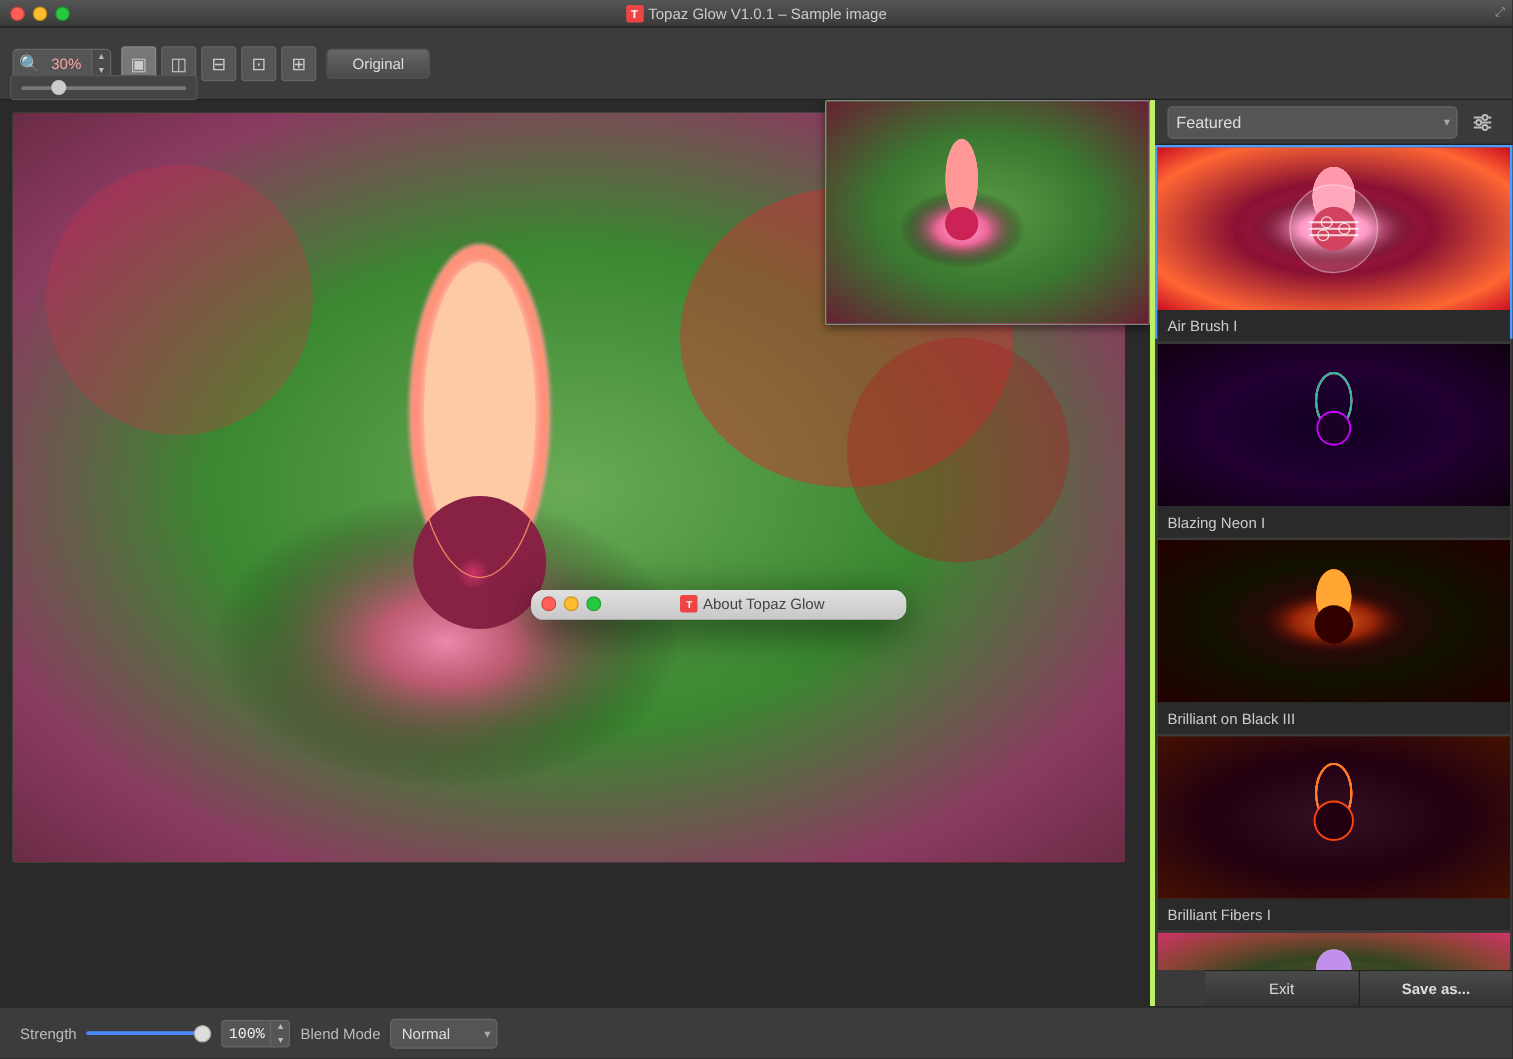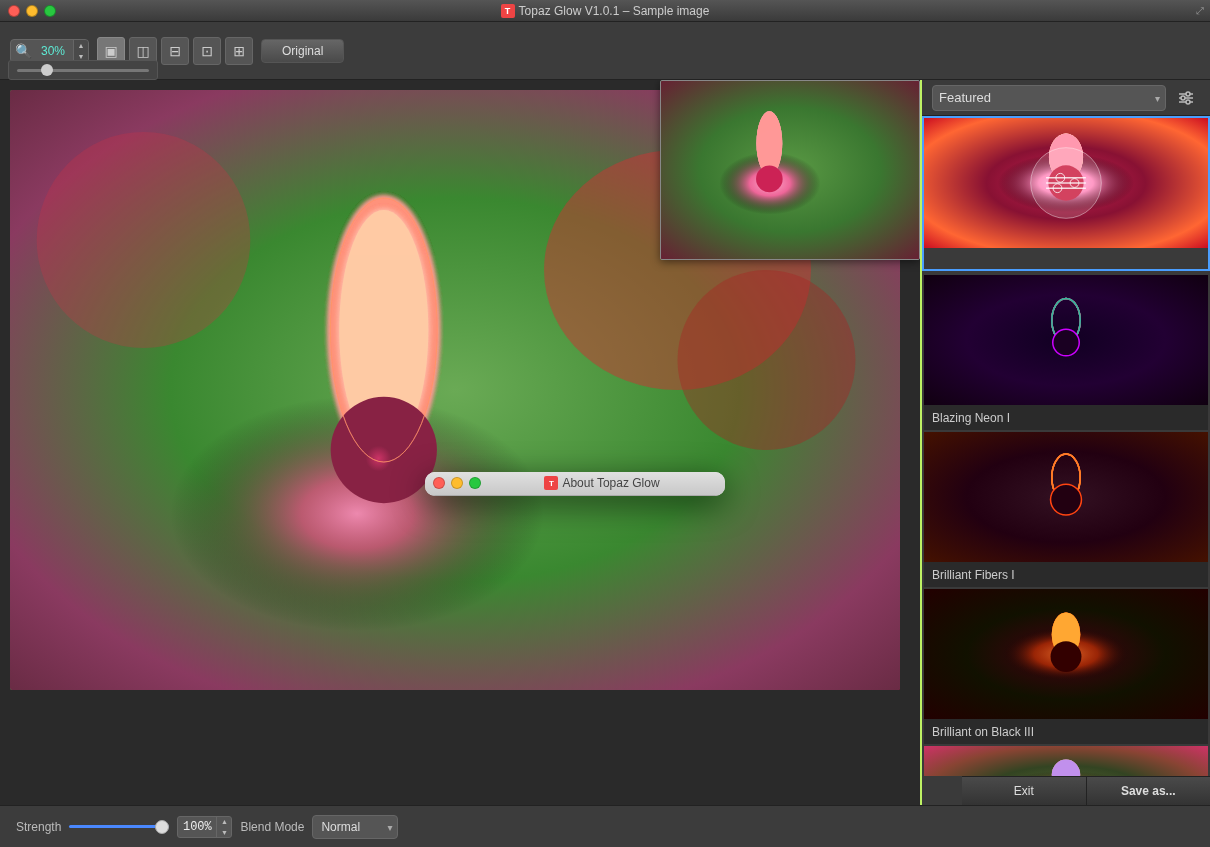--- a/index.html
+++ b/index.html
@@ -100,21 +100,21 @@
       align-items: center;
       justify-content: center;
       color: #ccc;
       font-size: 14px;
       padding-left: 4px;
     }
     .zoom-value {
       width: 40px;
       background: #555;
       border: none;
-      color: #5eead4;
+      color: #fca5a5;
       font-size: 12px;
       text-align: center;
       outline: none;
       height: 22px;
     }
     .zoom-arrows {
       display: flex;
       flex-direction: column;
       height: 22px;
       border-left: 1px solid #666;
@@ -250,21 +250,21 @@
         radial-gradient(ellipse at 45% 55%, #e870b0 0%, #c04080 20%, transparent 45%),
         radial-gradient(ellipse at 50% 50%, #ff99cc 5%, transparent 30%),
         radial-gradient(ellipse at 60% 35%, #ffaa66 5%, transparent 25%),
         linear-gradient(135deg, #4a8840 0%, #2d6b25 25%, #6a4488 55%, #cc3366 80%, #992244 100%);
     }
 
     
     .sidebar {
       width: 290px;
       background: #3a3a3a;
-      border-left: 2px solid #bef264;
+      border-left: 4px solid #bef264;
       display: flex;
       flex-direction: column;
       height: 100%;
     }
 
     .sidebar-header {
       display: flex;
       align-items: center;
       justify-content: space-between;
       padding: 6px 10px;
@@ -770,20 +770,21 @@
 
               <circle cx="50%" cy="50%" r="16%" fill="rgba(255,255,255,0.15)" stroke="rgba(255,255,255,0.4)" stroke-width="1"></circle>
               <line x1="43%" y1="46%" x2="57%" y2="46%" stroke="rgba(255,255,255,0.8)" stroke-width="1.5"></line>
               <line x1="43%" y1="50%" x2="57%" y2="50%" stroke="rgba(255,255,255,0.8)" stroke-width="1.5"></line>
               <line x1="43%" y1="54%" x2="57%" y2="54%" stroke="rgba(255,255,255,0.8)" stroke-width="1.5"></line>
               <circle cx="48%" cy="46%" r="2%" fill="rgba(255,255,255,0)" stroke="rgba(255,255,255,0.8)" stroke-width="1"></circle>
               <circle cx="53%" cy="50%" r="2%" fill="rgba(255,255,255,0)" stroke="rgba(255,255,255,0.8)" stroke-width="1"></circle>
               <circle cx="47%" cy="54%" r="2%" fill="rgba(255,255,255,0)" stroke="rgba(255,255,255,0.8)" stroke-width="1"></circle>
             </svg>
           </div>
+          <div class="preset-label">Air Brush I</div>
         </div>
       </div>
 
       <div class="preset-item">
         <div class="preset-thumb-container">
           <div class="preset-thumb" style="height:130px; position:relative;">
             <svg width="100%" height="100%" xmlns="http://www.w3.org/2000/svg" style="position:absolute;top:0;left:0;">
               <defs>
                 <radialGradient id="bn_bg" cx="50%" cy="50%" r="70%">
                   <stop offset="0%" stop-color="#110022"></stop>
@@ -796,45 +797,20 @@
               <ellipse cx="50%" cy="35%" rx="5%" ry="17%" fill="none" stroke="#ff00ff" stroke-width="1.5" opacity="0.9" transform="rotate(10,50%,52%)"></ellipse>
               <ellipse cx="50%" cy="35%" rx="5%" ry="17%" fill="none" stroke="#00aaff" stroke-width="1.5" opacity="0.9" transform="rotate(35,50%,52%)"></ellipse>
               <ellipse cx="50%" cy="35%" rx="5%" ry="17%" fill="none" stroke="#ffff00" stroke-width="1.5" opacity="0.9" transform="rotate(-45,50%,52%)"></ellipse>
               <ellipse cx="50%" cy="35%" rx="5%" ry="17%" fill="none" stroke="#ff4400" stroke-width="1.5" opacity="0.8" transform="rotate(60,50%,52%)"></ellipse>
               <ellipse cx="50%" cy="35%" rx="5%" ry="17%" fill="none" stroke="#8800ff" stroke-width="1.5" opacity="0.8" transform="rotate(-70,50%,52%)"></ellipse>
               <ellipse cx="50%" cy="35%" rx="5%" ry="17%" fill="none" stroke="#00ff88" stroke-width="1.5" opacity="0.7" transform="rotate(85,50%,52%)"></ellipse>
               <circle cx="50%" cy="52%" r="6%" fill="#1a0022" stroke="#cc00ff" stroke-width="1.5"></circle>
             </svg>
           </div>
           <div class="preset-label">Blazing Neon I</div>
-        </div>
-      </div>
-
-      <div class="preset-item">
-        <div class="preset-thumb-container">
-          <div class="preset-thumb" style="height:130px; position:relative;">
-            <svg width="100%" height="100%" xmlns="http://www.w3.org/2000/svg" style="position:absolute;top:0;left:0;">
-              <defs>
-                <radialGradient id="bf_bg" cx="50%" cy="50%" r="70%">
-                  <stop offset="0%" stop-color="#331122"></stop>
-                  <stop offset="50%" stop-color="#220011"></stop>
-                  <stop offset="100%" stop-color="#441100"></stop>
-                </radialGradient>
-              </defs>
-              <rect width="100%" height="100%" fill="url(#bf_bg)"></rect>
-              <ellipse cx="50%" cy="35%" rx="5%" ry="18%" fill="none" stroke="#ff6633" stroke-width="1.5" opacity="0.9" transform="rotate(-20,50%,52%)"></ellipse>
-              <ellipse cx="50%" cy="35%" rx="5%" ry="18%" fill="none" stroke="#ff3366" stroke-width="1.5" opacity="0.9" transform="rotate(10,50%,52%)"></ellipse>
-              <ellipse cx="50%" cy="35%" rx="5%" ry="18%" fill="none" stroke="#ff9900" stroke-width="1.5" opacity="0.9" transform="rotate(35,50%,52%)"></ellipse>
-              <ellipse cx="50%" cy="35%" rx="5%" ry="18%" fill="none" stroke="#ffcc00" stroke-width="1.5" opacity="0.8" transform="rotate(-45,50%,52%)"></ellipse>
-              <ellipse cx="50%" cy="35%" rx="5%" ry="18%" fill="none" stroke="#ff4422" stroke-width="1.5" opacity="0.8" transform="rotate(60,50%,52%)"></ellipse>
-              <ellipse cx="50%" cy="35%" rx="5%" ry="18%" fill="none" stroke="#ff8833" stroke-width="1.5" opacity="0.7" transform="rotate(-70,50%,52%)"></ellipse>
-              <circle cx="50%" cy="52%" r="7%" fill="#220011" stroke="#ff4411" stroke-width="1.5"></circle>
-            </svg>
-          </div>
-          <div class="preset-label">Brilliant Fibers I</div>
         </div>
       </div>
 
       <div class="preset-item">
         <div class="preset-thumb-container">
           <div class="preset-thumb" style="height:130px; position:relative;">
             <svg width="100%" height="100%" xmlns="http://www.w3.org/2000/svg" style="position:absolute;top:0;left:0;">
               <defs>
                 <radialGradient id="bb_bg" cx="50%" cy="50%" r="70%">
                   <stop offset="0%" stop-color="#440011"></stop>
@@ -856,20 +832,45 @@
               <ellipse cx="50%" cy="35%" rx="5%" ry="17%" fill="#ffcc44" opacity="0.7" transform="rotate(65,50%,52%)"></ellipse>
               <circle cx="50%" cy="52%" r="7%" fill="#330000"></circle>
             </svg>
           </div>
           <div class="preset-label">Brilliant on Black III</div>
         </div>
       </div>
 
       <div class="preset-item">
         <div class="preset-thumb-container">
+          <div class="preset-thumb" style="height:130px; position:relative;">
+            <svg width="100%" height="100%" xmlns="http://www.w3.org/2000/svg" style="position:absolute;top:0;left:0;">
+              <defs>
+                <radialGradient id="bf_bg" cx="50%" cy="50%" r="70%">
+                  <stop offset="0%" stop-color="#331122"></stop>
+                  <stop offset="50%" stop-color="#220011"></stop>
+                  <stop offset="100%" stop-color="#441100"></stop>
+                </radialGradient>
+              </defs>
+              <rect width="100%" height="100%" fill="url(#bf_bg)"></rect>
+              <ellipse cx="50%" cy="35%" rx="5%" ry="18%" fill="none" stroke="#ff6633" stroke-width="1.5" opacity="0.9" transform="rotate(-20,50%,52%)"></ellipse>
+              <ellipse cx="50%" cy="35%" rx="5%" ry="18%" fill="none" stroke="#ff3366" stroke-width="1.5" opacity="0.9" transform="rotate(10,50%,52%)"></ellipse>
+              <ellipse cx="50%" cy="35%" rx="5%" ry="18%" fill="none" stroke="#ff9900" stroke-width="1.5" opacity="0.9" transform="rotate(35,50%,52%)"></ellipse>
+              <ellipse cx="50%" cy="35%" rx="5%" ry="18%" fill="none" stroke="#ffcc00" stroke-width="1.5" opacity="0.8" transform="rotate(-45,50%,52%)"></ellipse>
+              <ellipse cx="50%" cy="35%" rx="5%" ry="18%" fill="none" stroke="#ff4422" stroke-width="1.5" opacity="0.8" transform="rotate(60,50%,52%)"></ellipse>
+              <ellipse cx="50%" cy="35%" rx="5%" ry="18%" fill="none" stroke="#ff8833" stroke-width="1.5" opacity="0.7" transform="rotate(-70,50%,52%)"></ellipse>
+              <circle cx="50%" cy="52%" r="7%" fill="#220011" stroke="#ff4411" stroke-width="1.5"></circle>
+            </svg>
+          </div>
+          <div class="preset-label">Brilliant Fibers I</div>
+        </div>
+      </div>
+
+      <div class="preset-item">
+        <div class="preset-thumb-container">
           <div class="preset-thumb" style="height:90px; position:relative; overflow:hidden;">
             <svg width="100%" height="90" xmlns="http://www.w3.org/2000/svg" style="position:absolute;top:0;left:0;">
               <defs>
                 <radialGradient id="lp_bg" cx="50%" cy="50%" r="70%">
                   <stop offset="0%" stop-color="#556633"></stop>
                   <stop offset="40%" stop-color="#334422"></stop>
                   <stop offset="70%" stop-color="#884433"></stop>
                   <stop offset="100%" stop-color="#cc3366"></stop>
                 </radialGradient>
                 <radialGradient id="lp_fl" cx="50%" cy="50%" r="40%">

